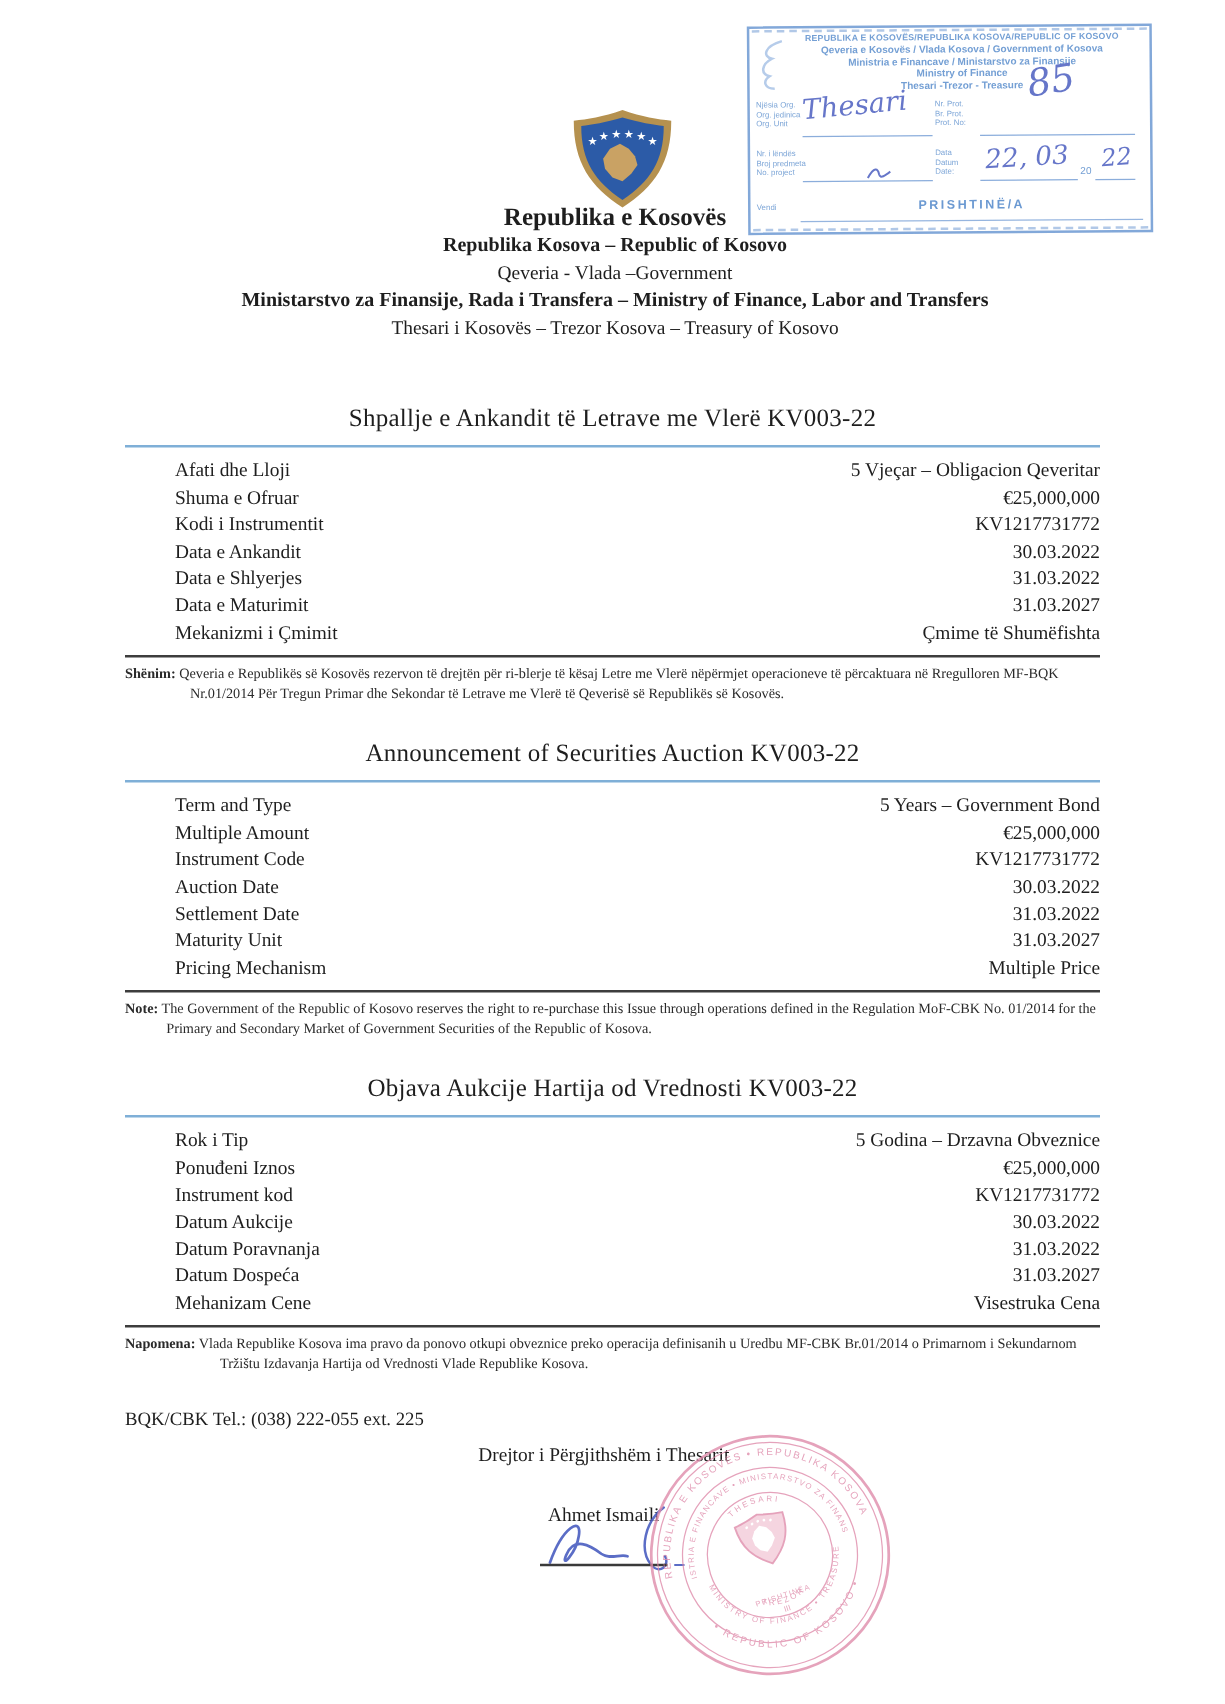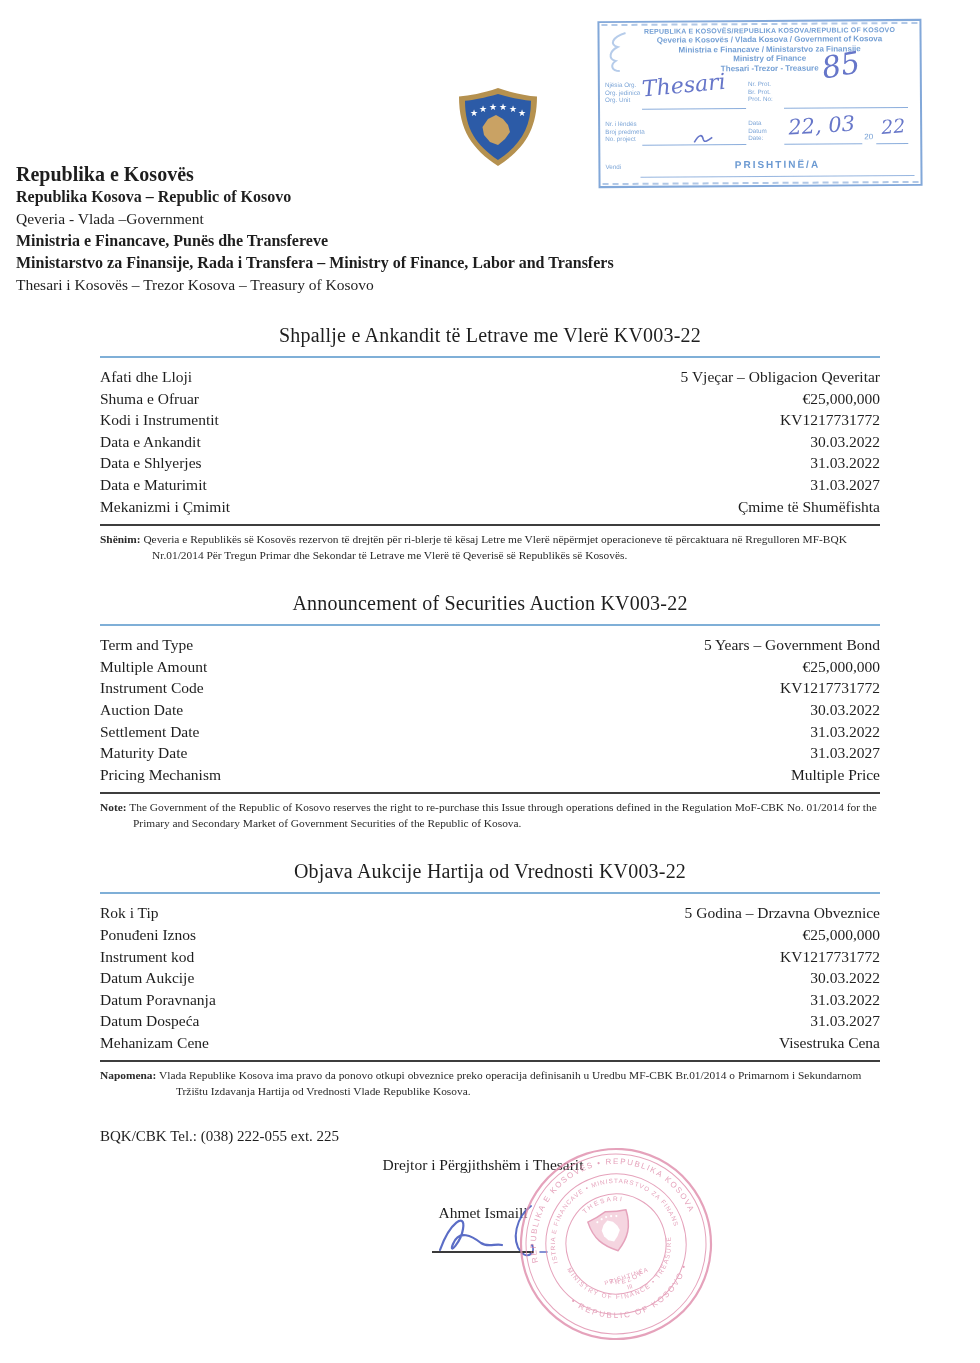--- a/index.html
+++ b/index.html
@@ -20,34 +20,34 @@
   .stamp-head .l{font-size:8px;line-height:9.5px;}
   .s-eagle{position:absolute;left:4px;top:6px;opacity:.55;}
   .s-lab{position:absolute;font-size:6.3px;line-height:7.6px;opacity:.8;}
   .s-line{position:absolute;border-bottom:1.5px solid rgba(88,138,204,.75);}
   .hand{position:absolute;color:#5b6cc5;font-family:"DejaVu Serif", serif;font-style:italic;white-space:nowrap;}
   .s-place{position:absolute;left:40px;right:6px;top:137px;text-align:center;font-size:10px;
            font-weight:700;letter-spacing:2px;opacity:.9;border-bottom:1.5px solid rgba(88,138,204,.75);height:17px;}
   .s-20{position:absolute;font-size:8px;opacity:.85;}
 
   
-  .org{position:absolute;left:16px;right:12px;top:162px;text-align:left;}
+  .org{position:absolute;left:16px;right:12px;top:162px;text-align:center;}
   .org .o1{font-size:20px;font-weight:700;line-height:24px;}
   .org .ob{font-size:16px;font-weight:700;line-height:22px;}
   .org .oi{font-size:15.5px;line-height:22px;}
 
   
   .content{position:absolute;left:100px;top:322px;width:780px;}
   .section{margin-bottom:27px;}
   .sec-title{text-align:center;font-size:20px;line-height:26px;letter-spacing:.2px;}
   .rule-blue{height:2px;background:#7fafd7;margin-top:8px;}
   .rule-dark{height:2px;background:#3d3d3d;margin-top:7px;}
   .rows{margin-top:8px;}
   .row{display:flex;justify-content:space-between;font-size:15.5px;line-height:21.6px;}
-  .row .lab{text-align:center;}
+  .row .lab{text-align:center;margin-left:40px;}
   .row .val{text-align:right;}
   .note{margin-top:5px;font-size:11.4px;line-height:16px;color:#2a2a2a;}
   .note b{font-weight:700;}
   .note-sq{padding-left:52px;text-indent:-52px;}
   .note-en{padding-left:33px;text-indent:-33px;}
   .note-sr{padding-left:76px;text-indent:-76px;}
   .contact{text-align:left;font-size:15px;margin-top:16px;line-height:20px;}
 
   
   .sig-role{position:absolute;left:483px;top:1156px;transform:translateX(-50%);font-size:15.5px;white-space:nowrap;}
@@ -129,21 +129,20 @@
     <div class="hand" style="left:281px;top:94px;font-size:19px;transform:rotate(-4deg);">22</div>
 
     <div class="s-lab" style="left:5px;top:140px;">Vendi</div>
     <div class="s-place">PRISHTINË/A</div>
   </div>
 
   <div class="org">
     <div class="o1">Republika e Kosovës</div>
     <div class="ob">Republika Kosova – Republic of Kosovo</div>
     <div class="oi">Qeveria - Vlada –Government</div>
-    <div class="ob">Ministria e Financave, Punës dhe Transfereve</div>
     <div class="ob">Ministarstvo za Finansije, Rada i Transfera – Ministry of  Finance, Labor and Transfers</div>
     <div class="oi">Thesari i Kosovës – Trezor Kosova – Treasury of Kosovo</div>
   </div>
 
   <div class="content">
 
     <div class="section">
       <div class="sec-title">Shpallje e Ankandit të Letrave me Vlerë KV003-22</div>
       <div class="rule-blue"></div>
       <div class="rows">
@@ -198,21 +197,21 @@
           </div>
         <div class="row">
             <span class="lab">Auction Date</span>
             <span class="val">30.03.2022</span>
           </div>
         <div class="row">
             <span class="lab">Settlement Date</span>
             <span class="val">31.03.2022</span>
           </div>
         <div class="row">
-            <span class="lab">Maturity Date</span>
+            <span class="lab">Maturity Unit</span>
             <span class="val">31.03.2027</span>
           </div>
         <div class="row">
             <span class="lab">Pricing Mechanism</span>
             <span class="val">Multiple Price</span>
           </div>
       </div>
       <div class="rule-dark"></div>
       <div class="note note-en"><b>Note:</b> <span>The Government of the Republic of Kosovo reserves the right to re-purchase this Issue through operations defined in the Regulation MoF-CBK No. 01/2014 for the Primary and Secondary Market of Government Securities of the Republic of Kosova.</span></div>
     </div>

